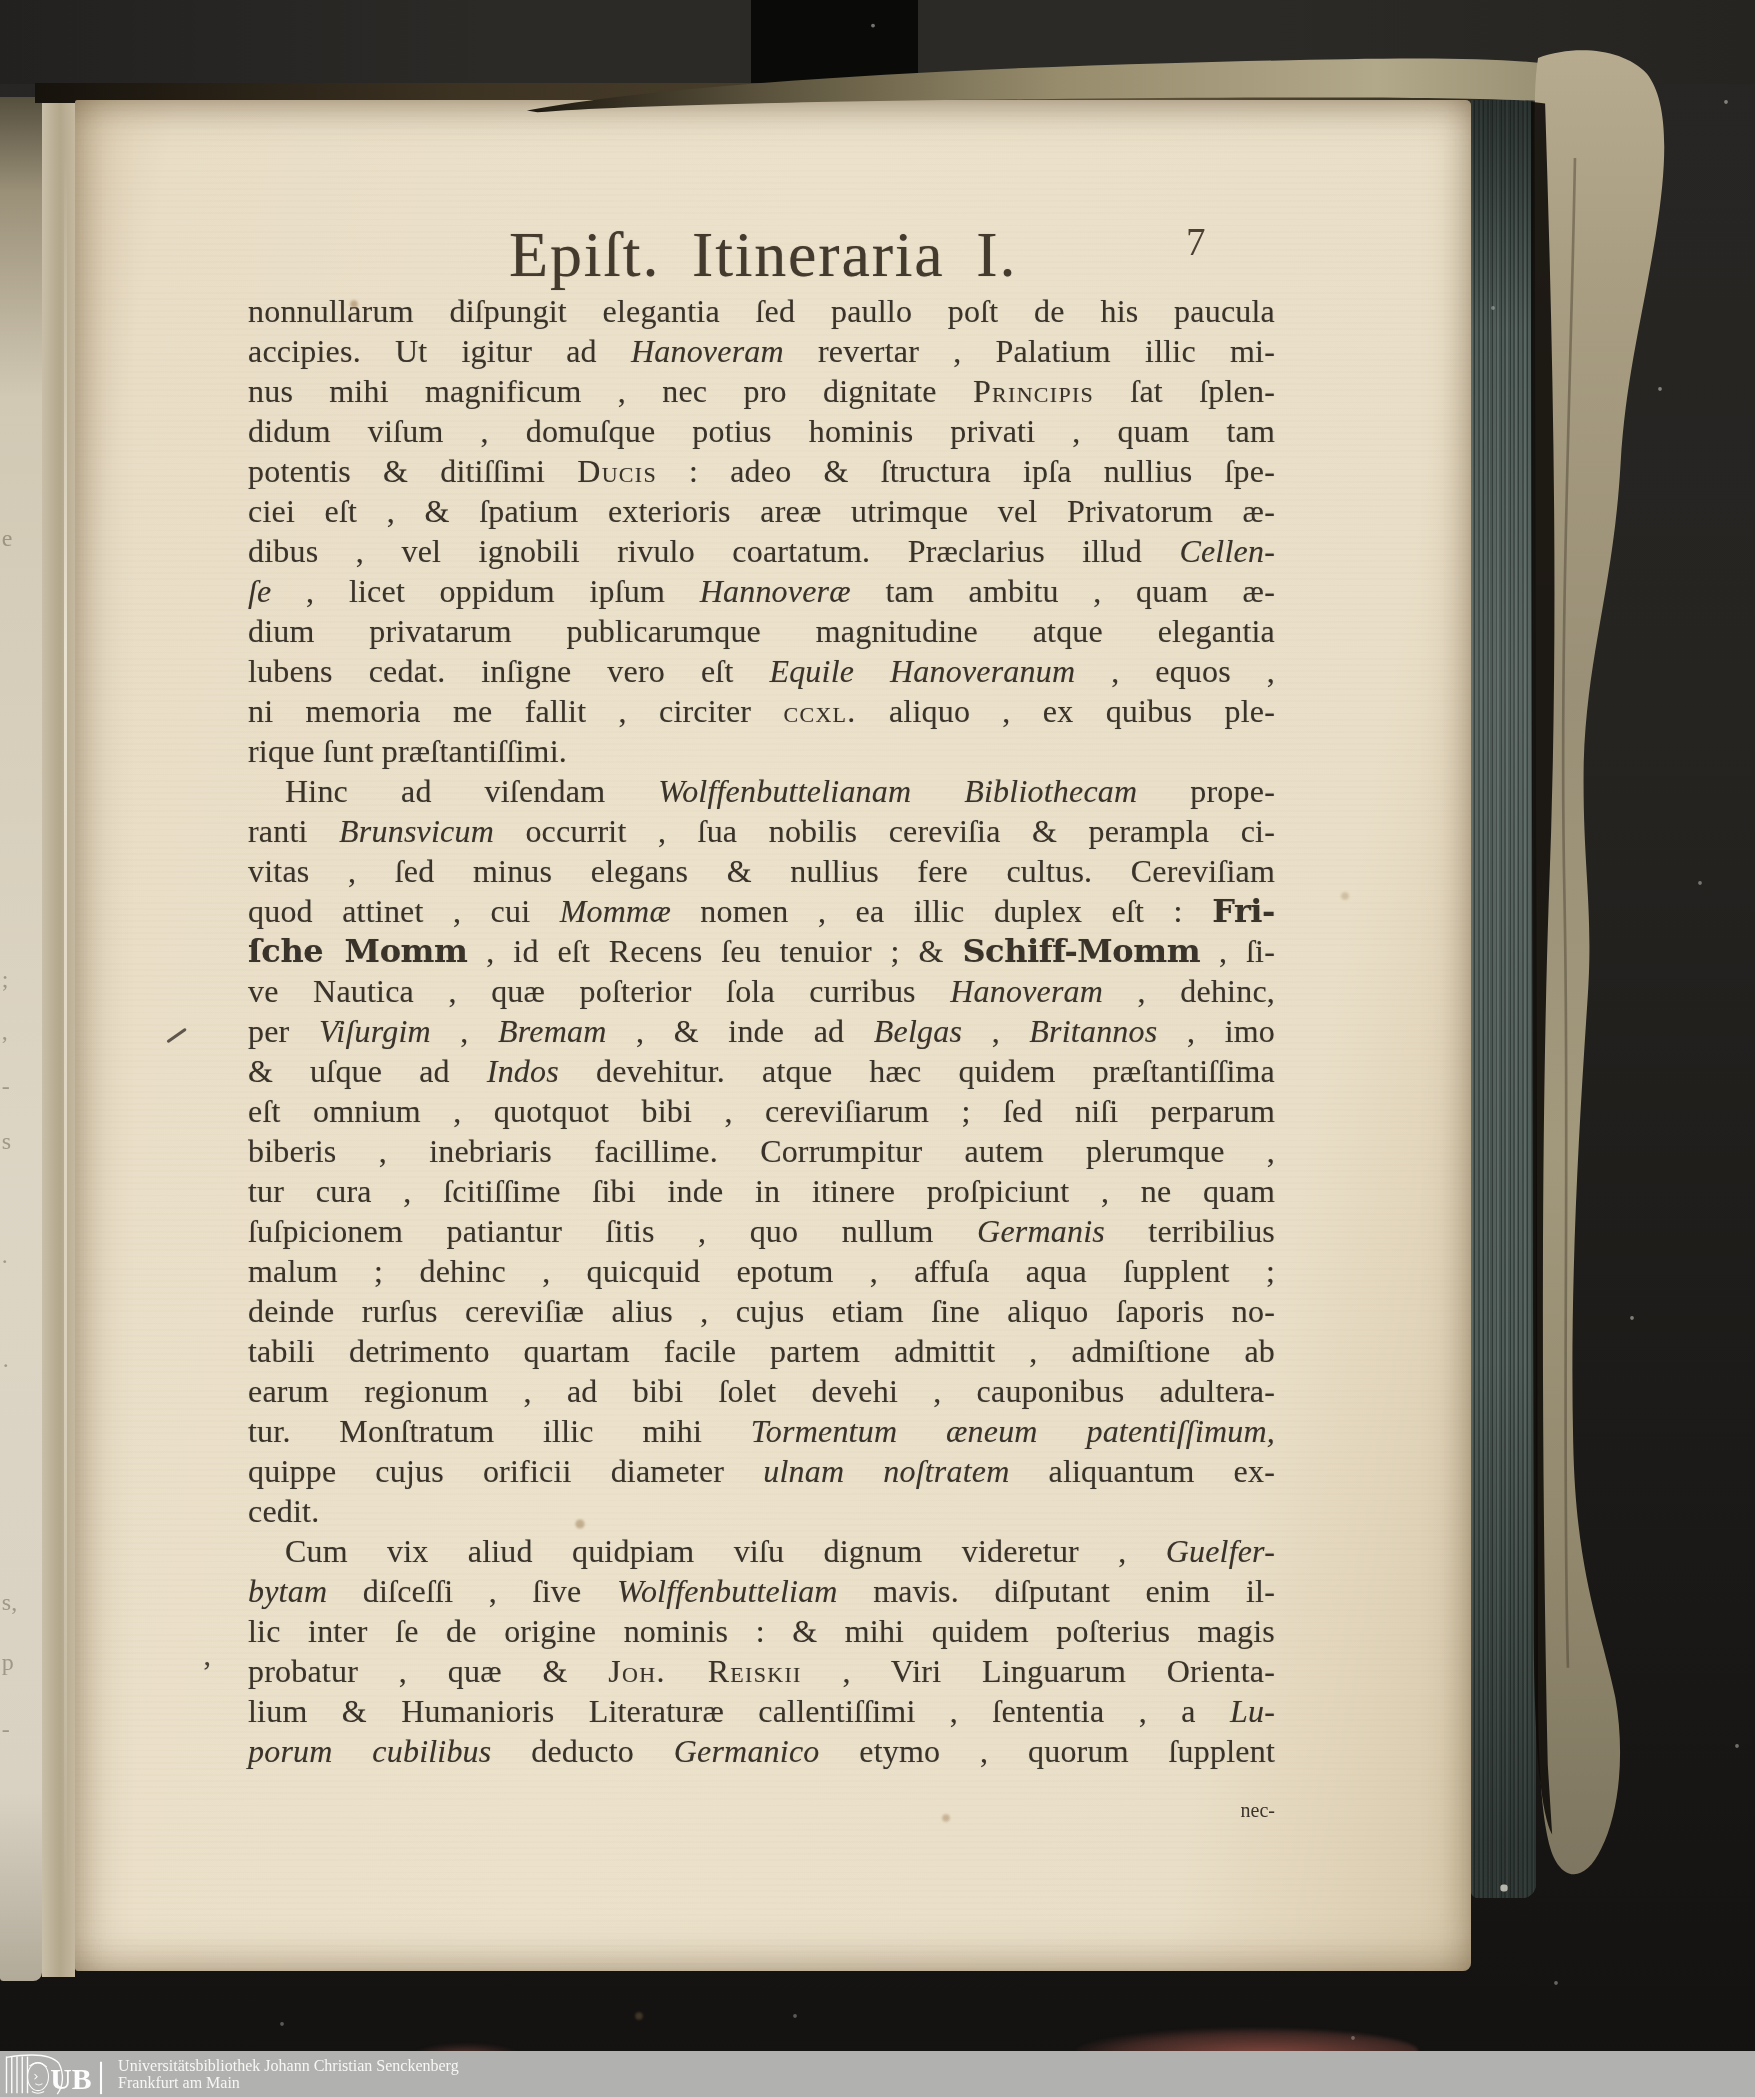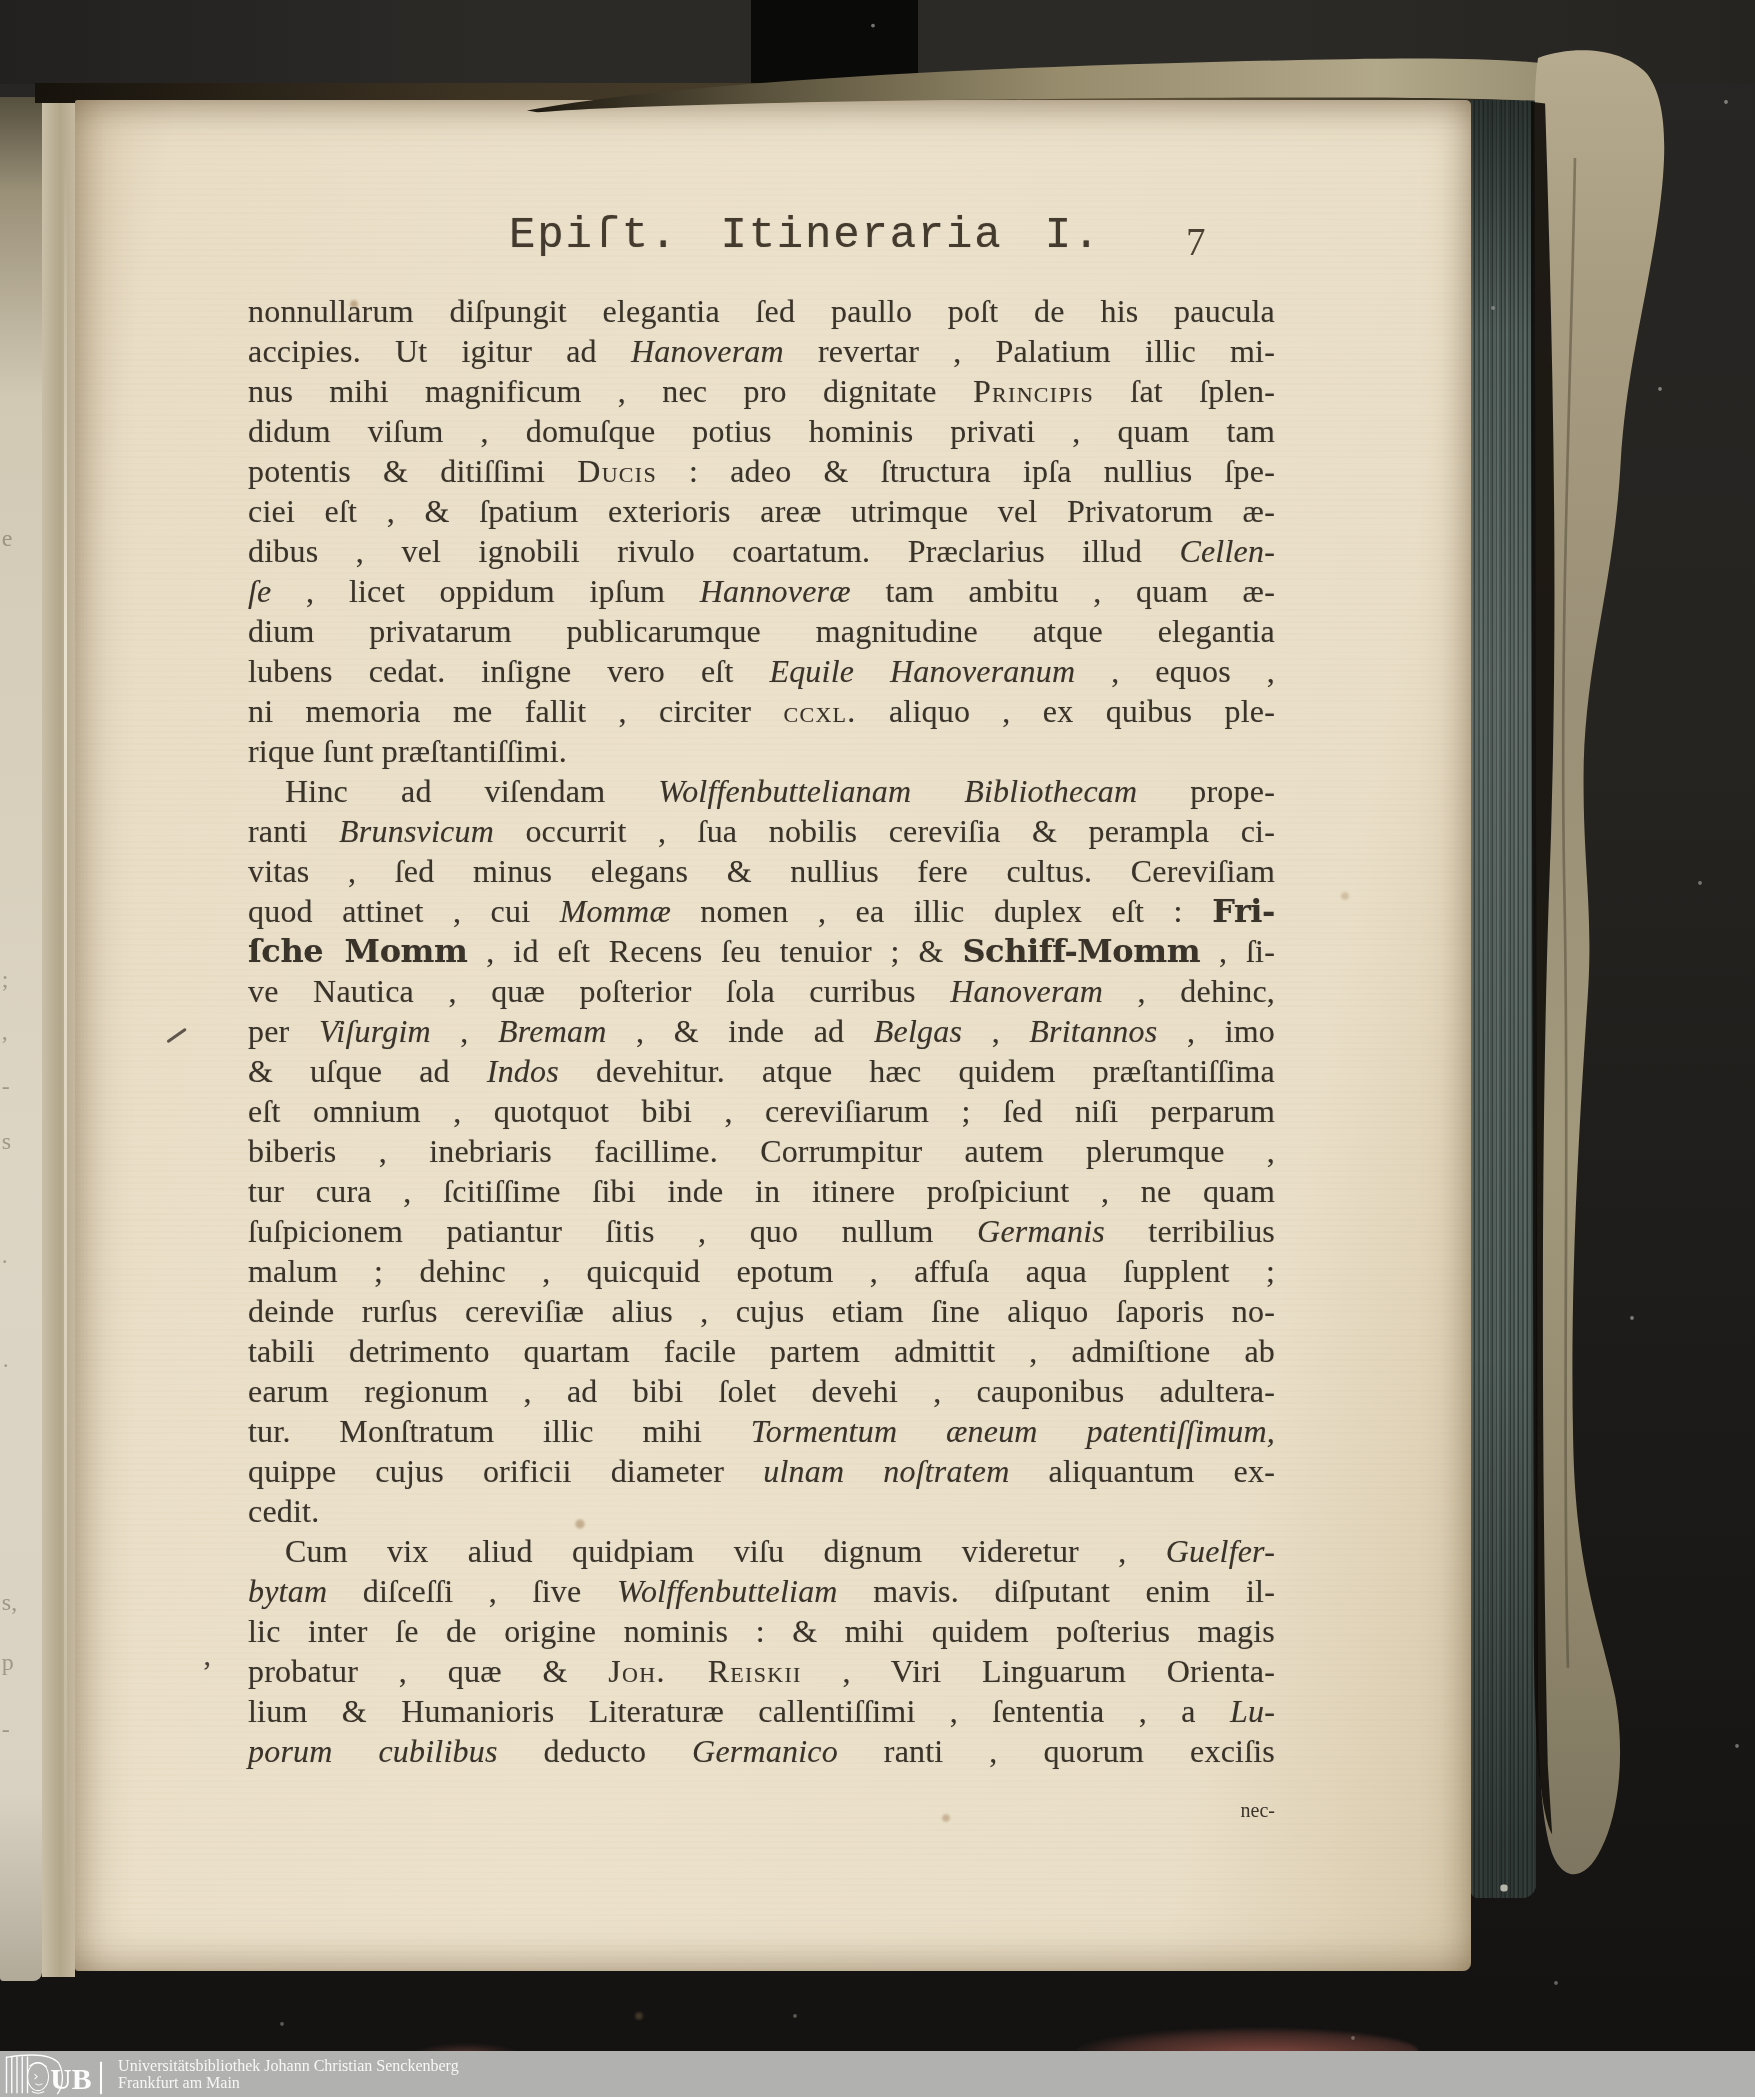--- a/index.html
+++ b/index.html
@@ -25,22 +25,22 @@
   .page{position:absolute;left:75px;top:100px;width:1396px;height:1871px;
     border-radius:2.6px 5.3px 8px 3.5px;
     background:
       repeating-linear-gradient(0deg,rgba(182,162,130,.045) 0 1.8px,rgba(0,0,0,0) 1.8px 6.1px),
       linear-gradient(100deg,#dccdb1 0%,#e9ddc6 6%,#ece2cc 45%,#e9dec7 82%,#d9cbae 98%);
     box-shadow:
       inset 28px 0 48px -23px rgba(110,88,58,.45),
       inset -23px 0 42px -23px rgba(110,88,58,.5),
       inset 0 23px 42px -23px rgba(92,74,48,.55),
       inset 0 -26px 48px -26px rgba(110,88,58,.45);}
-  .page-title{position:absolute;left:434px;top:110px;font-size:44px;color:#443a2d;
-    letter-spacing:1.8px;word-spacing:14px;text-shadow:0 0 0.9px rgba(68,58,45,.5);font-family:Liberation Mono, monospace;}
+  .page-title{position:absolute;left:434px;top:118px;font-size:64px;color:#443a2d;
+    letter-spacing:1.8px;word-spacing:14px;text-shadow:0 0 0.9px rgba(68,58,45,.5);}
   .page-number{position:absolute;left:1111px;top:119px;font-size:39px;color:#4c4132;}
   .text-block{position:absolute;left:173px;top:191px;width:1027px;font-size:32px;color:#3a332a;}
   .tline{position:relative;height:40px;line-height:40px;white-space:nowrap;
     text-align:justify;text-align-last:justify;letter-spacing:0.2px;
     text-shadow:0 0 0.9px rgba(58,51,42,.35);}
   .tline.last{text-align-last:left;}
   .tline.indent{padding-left:37px;}
   .s-n{font-style:normal;}
   .s-i{font-style:italic;}
   .s-sc{font-variant:small-caps;letter-spacing:1.3px;}
@@ -146,21 +146,21 @@
         <div class="tline"><span class="s-n">tabili detrimento quartam facile partem admittit , admiſtione ab</span></div>
         <div class="tline"><span class="s-n">earum regionum , ad bibi ſolet devehi , cauponibus adultera-</span></div>
         <div class="tline"><span class="s-n">tur. Monſtratum illic mihi </span><span class="s-i">Tormentum æneum patentiſſimum,</span></div>
         <div class="tline"><span class="s-n">quippe cujus orificii diameter </span><span class="s-i">ulnam noſtratem</span><span class="s-n"> aliquantum ex-</span></div>
         <div class="tline last"><span class="s-n">cedit.</span></div>
         <div class="tline indent"><span class="s-n">Cum vix aliud quidpiam viſu dignum videretur , </span><span class="s-i">Guelfer-</span></div>
         <div class="tline"><span class="s-i">bytam</span><span class="s-n"> diſceſſi , ſive </span><span class="s-i">Wolffenbutteliam</span><span class="s-n"> mavis. diſputant enim il-</span></div>
         <div class="tline"><span class="s-n">lic inter ſe de origine nominis : &amp; mihi quidem poſterius magis</span></div>
         <div class="tline"><span class="s-n">probatur , quæ &amp; </span><span class="s-sc">Joh. Reiskii</span><span class="s-n"> , Viri Linguarum Orienta-</span><span class="mark-quote">’</span></div>
         <div class="tline"><span class="s-n">lium &amp; Humanioris Literaturæ callentiſſimi , ſententia , a </span><span class="s-i">Lu-</span></div>
-        <div class="tline"><span class="s-i">porum cubilibus</span><span class="s-n"> deducto </span><span class="s-i">Germanico</span><span class="s-n"> ranti , quorum exciſis</span></div>
+        <div class="tline"><span class="s-i">porum cubilibus</span><span class="s-n"> deducto </span><span class="s-i">Germanico</span><span class="s-n"> etymo , quorum ſupplent</span></div>
       </div>
     <div class="catchword">nec-</div>
     <div class="stain-big"></div>
     <div class="stain-small"></div>
     <div class="foxing"></div>
   </div>
 
   <div class="fore-edge"></div>
 
   <svg class="furniture" viewBox="0 0 2000 2389">

